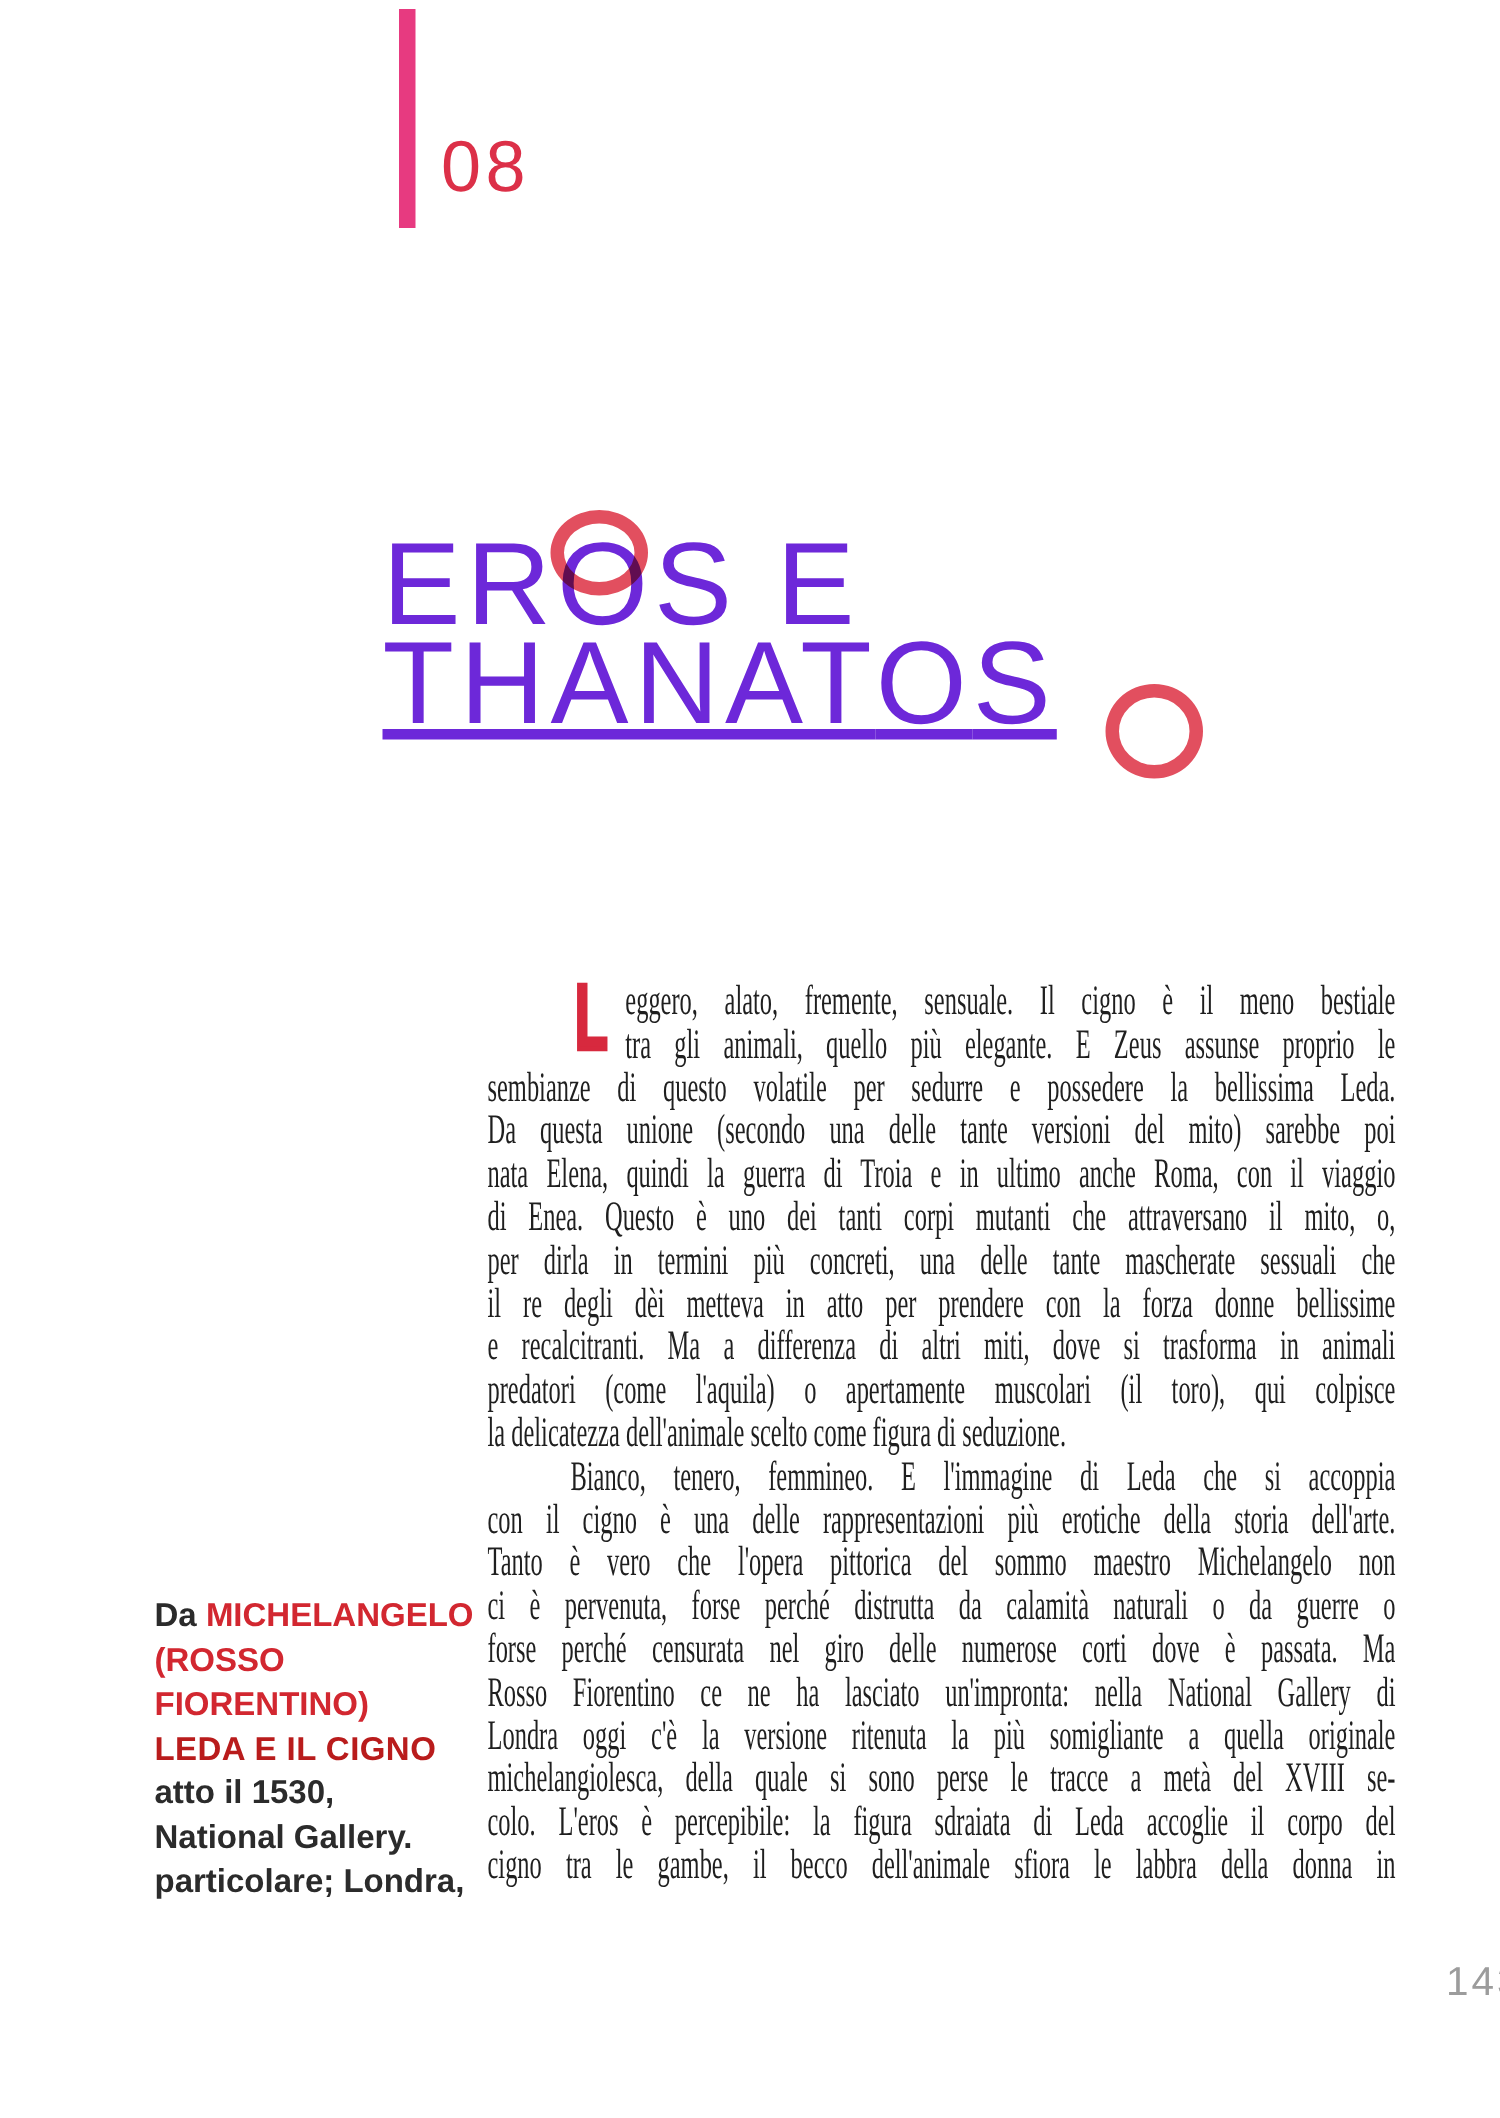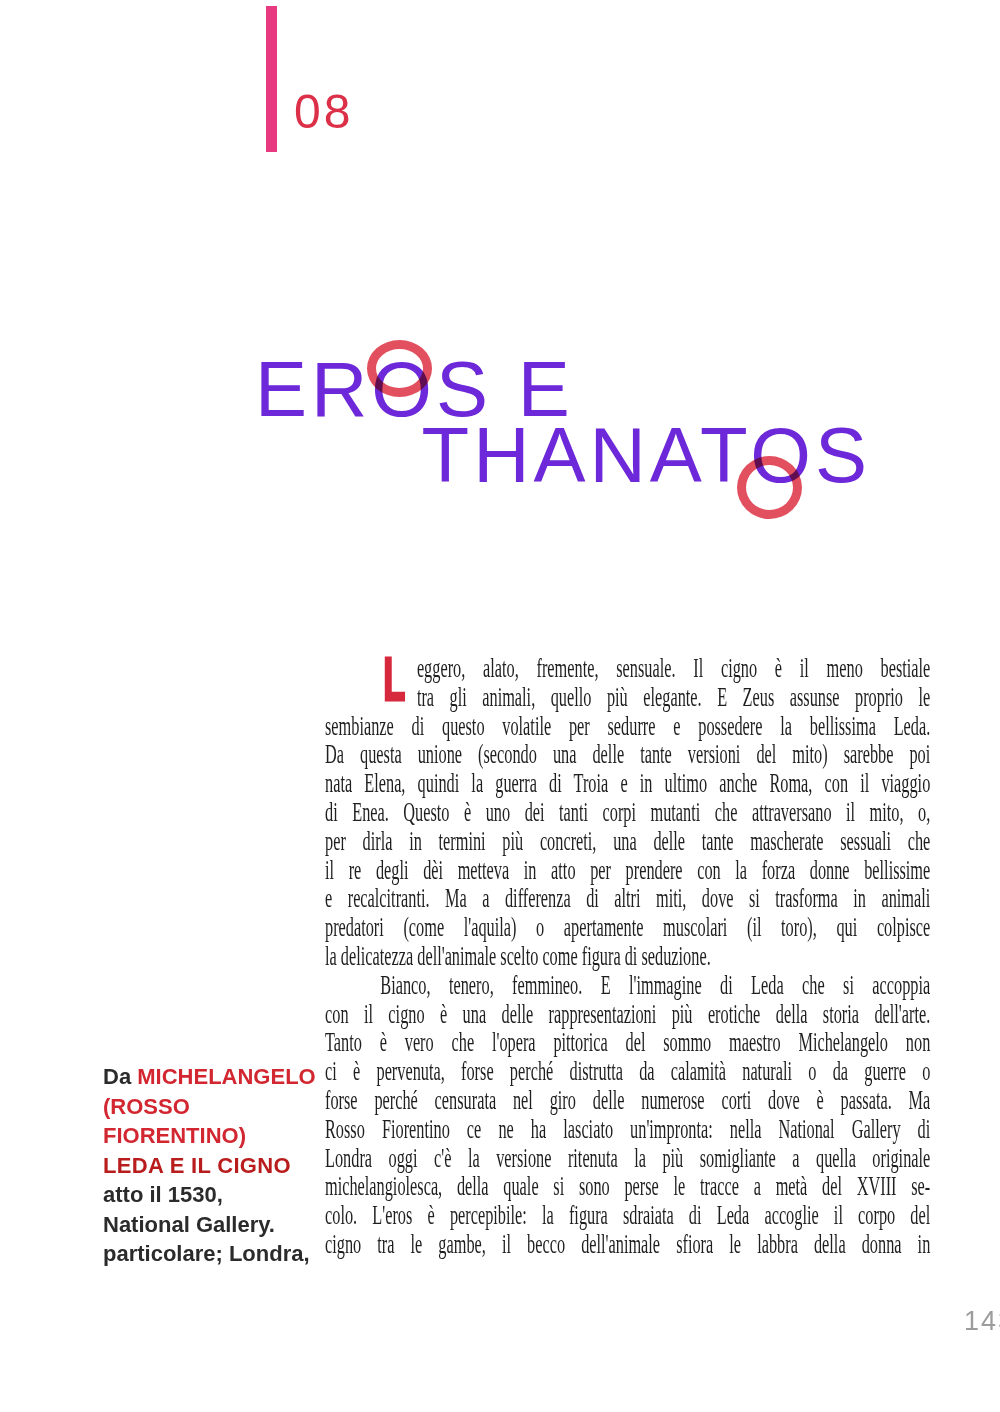--- a/index.html
+++ b/index.html
@@ -36,21 +36,21 @@
     position: absolute;
     left: 240px; top: 356px;
     width: 616px;
     font-size: 78px;
     line-height: 66px;
     font-weight: 300;
     letter-spacing: 4px;
     color: #6d28d9;
   }
   .t-line { white-space: pre; }
-  .t-line.t2 { text-align: right; }
+  .t-line.t2 { text-align: left; text-decoration: underline; }
   .ring {
     position: absolute;
     border-radius: 50%;
     border: 9px solid #e04051;
     mix-blend-mode: multiply;
     opacity: 0.92;
   }
   .ring1 { left: 112px; top: -16px; width: 65px; height: 57px; }
   .ring2 { left: 482px; top: 100px; width: 65px; height: 63px; }
 

